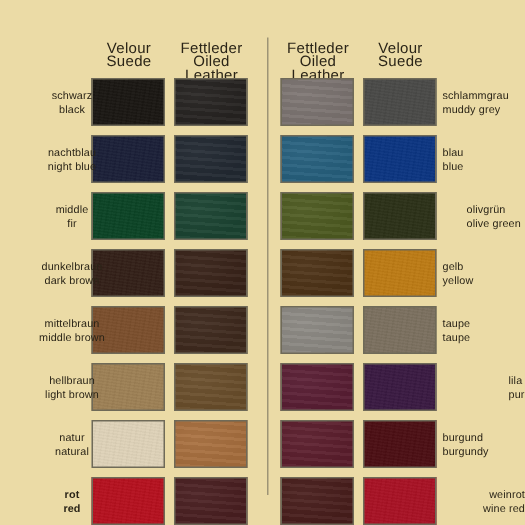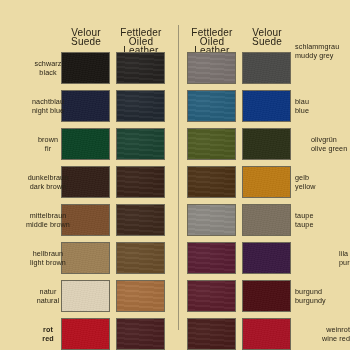--- a/index.html
+++ b/index.html
@@ -108,21 +108,21 @@
       <div class="swatch" style="left: 61px; top: 52px; background: rgb(26, 23, 19);"></div>
       <div class="swatch oiled" style="left: 116px; top: 52px; background: rgb(39, 36, 34);"></div>
       <div class="rowlabel left" style="top: 59px;">schwarz
 black</div>
       <div class="swatch" style="left: 61px; top: 90px; background: rgb(27, 32, 56);"></div>
       <div class="swatch oiled" style="left: 116px; top: 90px; background: rgb(35, 42, 51);"></div>
       <div class="rowlabel left" style="top: 97px;">nachtblau
 night blue</div>
       <div class="swatch" style="left: 61px; top: 128px; background: rgb(12, 68, 38);"></div>
       <div class="swatch oiled" style="left: 116px; top: 128px; background: rgb(28, 69, 51);"></div>
-      <div class="rowlabel left" style="top: 135px;">brown
+      <div class="rowlabel left" style="top: 135px;">middle
 fir</div>
       <div class="swatch" style="left: 61px; top: 166px; background: rgb(51, 32, 24);"></div>
       <div class="swatch oiled" style="left: 116px; top: 166px; background: rgb(58, 36, 26);"></div>
       <div class="rowlabel left" style="top: 173px;">dunkelbraun
 dark brown</div>
       <div class="swatch" style="left: 61px; top: 204px; background: rgb(123, 79, 45);"></div>
       <div class="swatch oiled" style="left: 116px; top: 204px; background: rgb(63, 42, 30);"></div>
       <div class="rowlabel left" style="top: 211px;">mittelbraun
 middle brown</div>
       <div class="swatch" style="left: 61px; top: 242px; background: rgb(157, 128, 85);"></div>
@@ -132,21 +132,21 @@
       <div class="swatch" style="left: 61px; top: 280px; background: rgb(222, 210, 184);"></div>
       <div class="swatch oiled" style="left: 116px; top: 280px; background: rgb(169, 112, 63);"></div>
       <div class="rowlabel left" style="top: 287px;">natur
 natural</div>
       <div class="swatch" style="left: 61px; top: 318px; background: rgb(181, 17, 31);"></div>
       <div class="swatch oiled" style="left: 116px; top: 318px; background: rgb(75, 32, 34);"></div>
       <div class="rowlabel left" style="top: 325px; font-weight: bold;">rot
 red</div>
       <div class="swatch oiled" style="left: 187px; top: 52px; background: rgb(125, 117, 114);"></div>
       <div class="swatch" style="left: 242px; top: 52px; background: rgb(74, 74, 72);"></div>
-      <div class="rowlabel right" style="top: 42px;">schlammgrau
+      <div class="rowlabel right" style="top: 59px;">schlammgrau
 muddy grey</div>
       <div class="swatch oiled" style="left: 187px; top: 90px; background: rgb(39, 97, 127);"></div>
       <div class="swatch" style="left: 242px; top: 90px; background: rgb(12, 53, 129);"></div>
       <div class="rowlabel right" style="top: 97px;">blau
 blue</div>
       <div class="swatch oiled" style="left: 187px; top: 128px; background: rgb(79, 92, 34);"></div>
       <div class="swatch" style="left: 242px; top: 128px; background: rgb(44, 49, 24);"></div>
       <div class="rowlabel right" style="top: 135px; margin-left: 16px;">olivgrün
 olive green</div>
       <div class="swatch oiled" style="left: 187px; top: 166px; background: rgb(78, 51, 23);"></div>

